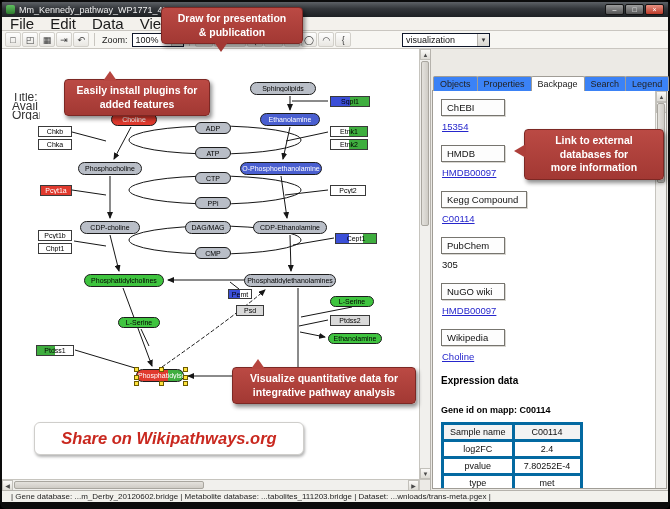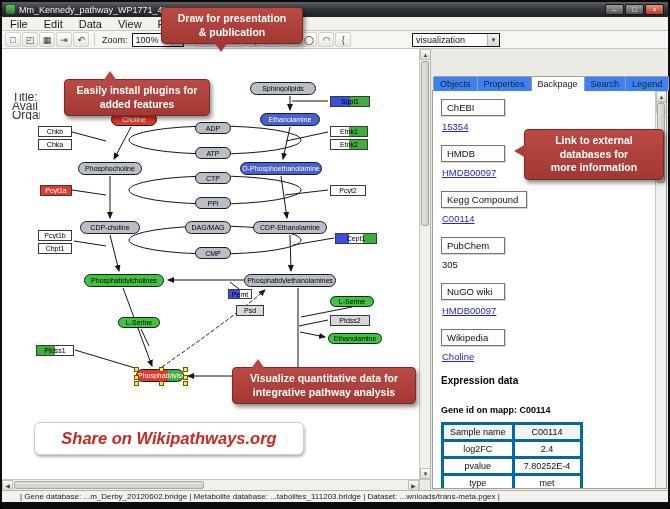--- a/index.html
+++ b/index.html
@@ -9,33 +9,33 @@
 
   
   .titlebar { height:15px; background:linear-gradient(#5d6166,#33363a 45%,#1e2124); display:flex; align-items:center; padding:0 4px; color:#efefef; font-size:9px; position:relative; flex:none; }
   .app-icon { width:9px; height:9px; background:linear-gradient(#5fbf5f,#2d7a2d); border-radius:2px; margin-right:4px; flex:none; }
   .title-text { white-space:nowrap; overflow:hidden; max-width:420px; }
   .win-controls { position:absolute; right:4px; top:2px; display:flex; gap:1px; }
   .wbtn { width:19px; height:11px; font-size:7px; line-height:10px; text-align:center; color:#fff; background:linear-gradient(#9c9c9c,#555); border:1px solid #141414; border-radius:2px; cursor:default; }
   .wbtn.close { background:linear-gradient(#e89182,#bc3a28); }
 
   
-  .menubar { height:14px; background:#f3f1ec; border-bottom:1px solid #c9c6c0; display:flex; align-items:center; font-size:11px; color:#1a1a1a; flex:none; }
+  .menubar { height:14px; background:#f3f1ec; border-bottom:1px solid #c9c6c0; display:flex; align-items:center; font-size:15px; color:#1a1a1a; flex:none; }
   .menu-item { padding:1px 8px; }
 
   
   .toolbar { height:18px; background:#f7f6f2; border-bottom:1px solid #c9c6c0; display:flex; align-items:center; padding-left:3px; gap:2px; position:relative; flex:none; }
   .tb-group { display:flex; gap:1px; align-items:center; }
   .tbtn { min-width:16px; height:15px; display:flex; align-items:center; justify-content:center; font-size:9px; color:#3a3a3a; background:linear-gradient(#fefefe,#e9e7e2); border:1px solid #d2d0ca; border-radius:2px; padding:0 2px; }
   .tbtn .dd { font-size:6px; margin-left:1px; color:#555; }
   .sep { width:1px; height:13px; background:#c9c6c0; margin:0 3px; }
   .zoom-label { font-size:9px; color:#222; margin:0 2px; }
   .combo { display:flex; align-items:center; height:14px; background:#fff; border:1px solid #0f172a; font-size:9px; padding-left:3px; color:#111; }
   .combo.zoom { width:52px; }
-  .combo.viz { width:88px; position:absolute; left:410px; top:2px;text-align:right; }
+  .combo.viz { width:88px; position:absolute; left:400px; top:2px;text-align:right; }
   .combo-arrow { margin-left:auto; width:12px; height:100%; background:linear-gradient(#f2f1ee,#d8d6d0); border-left:1px solid #b5b2ac; font-size:7px; display:flex; align-items:center; justify-content:center; color:#333; }
 
   
   .main { flex:1; display:flex; min-height:0; }
   .canvas-wrap { width:429px; flex:none; position:relative; background:#fff; border-right:1px solid #b5b2ac; overflow:hidden; }
   .edges { position:absolute; left:0; top:0; z-index:1; }
   .nodes-layer { position:absolute; left:0; top:0; right:11px; bottom:11px; z-index:2; }
   .pnode { position:absolute; display:flex; align-items:center; justify-content:center; font-size:7px; line-height:1; color:#000; z-index:2; }
   .pnode > span { white-space:nowrap; overflow:hidden; max-width:100%; padding:0 1px; }
   .pnode.met { border:1px solid #1d1d1d; border-radius:7px; }
@@ -66,21 +66,21 @@
   .bp-value a { color:#2626cc; text-decoration:underline; }
   .bp-exp-heading { font-weight:bold; font-size:10px; color:#000; margin-top:6px; }
   .bp-geneid { font-weight:bold; font-size:9px; margin-top:19px; }
   .bp-table { border-collapse:collapse; margin-top:7px; }
   .bp-table td { border:3px solid #0369a1; padding:2px 6px; font-size:9px; text-align:center; min-width:68px; color:#111; }
   .bp-table tr:first-child td { background:#f3f3f3; }
   .panel-scroll { position:absolute; top:0; right:0; bottom:0; width:11px; background:#f1f0ed; border-left:1px solid #c6c4be; }
   .panel-scroll .vthumb { height:80px; }
 
   
-  .statusbar { height:12px; background:#f2f1ec; border-top:1px solid #b5b2ac; font-size:8px; color:#222; line-height:11px; padding-left:18px; white-space:nowrap; overflow:hidden; flex:none; }
+  .statusbar { height:12px; background:#f2f1ec; border-top:1px solid #b5b2ac; font-size:8px; color:#222; line-height:11px; padding-left:9px; white-space:nowrap; overflow:hidden; flex:none; }
 
   
   .callout { position:absolute; background:linear-gradient(#bb4a44,#a23833); border:1px solid #7c2824; border-radius:4px; color:#fff; font-weight:bold; font-size:10.5px; text-align:center; padding:4px 5px; box-shadow:2px 3px 4px rgba(0,0,0,.45); z-index:70; line-height:1.3; }
   .pt { position:absolute; width:0; height:0; }
   .pt-down { border-left:7px solid transparent; border-right:7px solid transparent; border-top:10px solid #a23833; bottom:-9px; }
   .pt-up { border-left:7px solid transparent; border-right:7px solid transparent; border-bottom:10px solid #b6453f; top:-9px; }
   .pt-left { border-top:7px solid transparent; border-bottom:7px solid transparent; border-right:12px solid #ad3f3a; left:-11px; }
   .share { position:absolute; left:34px; top:422px; width:270px; height:33px; background:#fff; border:1px solid #cfcecb; border-radius:6px; color:#c9281f; font-style:italic; font-weight:bold; font-size:16.5px; display:flex; align-items:center; justify-content:center; z-index:60; box-shadow:1px 2px 3px rgba(0,0,0,.3); }
 </style>
 </head>

